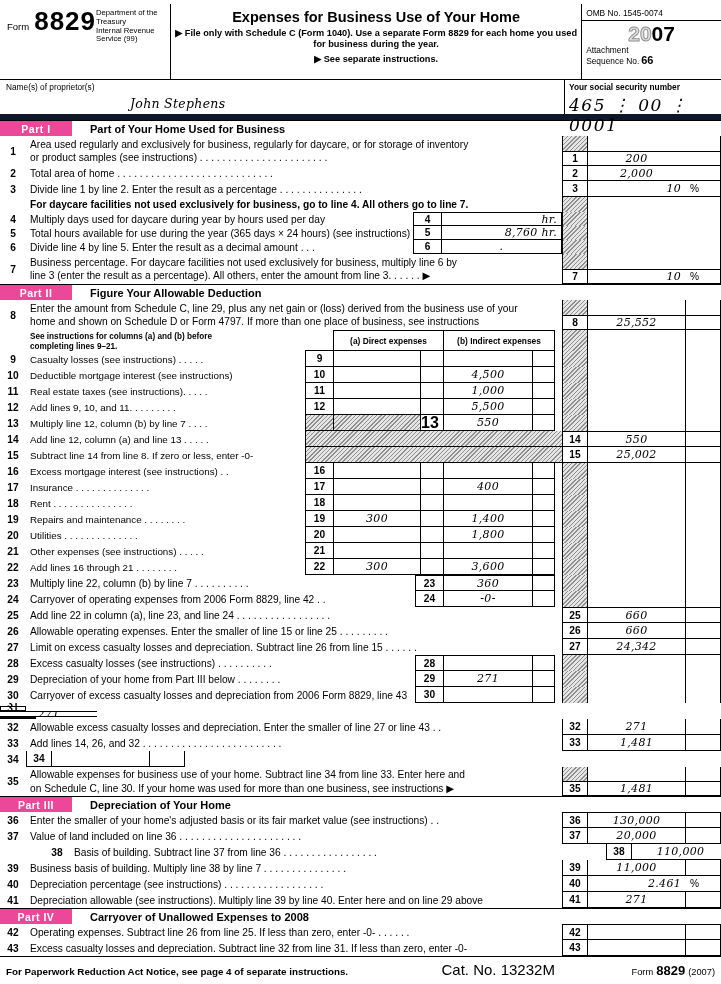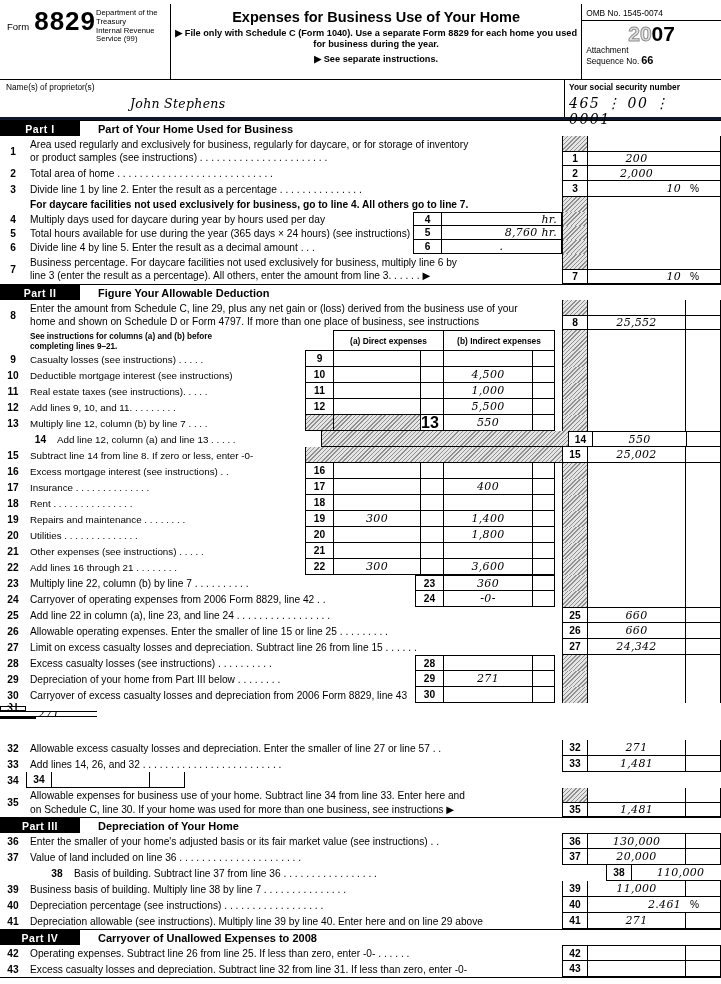--- a/index.html
+++ b/index.html
@@ -45,29 +45,29 @@
   .title{font-size:14.5px;font-weight:700}
   .subtitle{font-size:9.2px;font-weight:700;width:410px;margin:3px auto 0;line-height:11px;white-space:normal}
   .subtitle2{font-size:9.2px;font-weight:700;margin-top:3px}
   .hdr-right{width:156px;display:flex;flex-direction:column}
   .omb{font-size:8.4px;padding:4px 4px 2px;border-bottom:1px solid #000}
   .year{display:flex;justify-content:center;align-items:baseline;font-size:21px;font-weight:700;line-height:23px;margin-top:1px}
   .y20{color:#e2e2e2;-webkit-text-stroke:1px #8d8d8d}
   .att{font-size:8.4px;padding:0 4px 2px;line-height:10px}
   .seq{font-size:11px;font-weight:700;margin-left:2px}
   
-  .namerow{height:40px;display:flex;border-bottom:3px solid #0f172a}
+  .namerow{height:40px;display:flex;border-bottom:6px solid #0f172a}
   .nleft{flex:1;padding:2px 0 0 6px}
   .flabel{font-size:8.3px}
   .nval{margin-left:124px;font-size:12.5px;margin-top:4px;display:inline-flex}
   .nright{width:157px;border-left:1px solid #000;padding:2px 4px 0}
-  .sval{font-size:14px;letter-spacing:1.5px;justify-content:center;margin-top:3px}
+  .sval{font-size:17px;letter-spacing:1.5px;justify-content:center;margin-top:3px}
   
   .partbar{height:16px;display:flex;align-items:stretch;border-top:1px solid #000}
-  .badge{background:#000000;color:#fff;font-weight:700;font-size:10.5px;width:80px;display:flex;align-items:center;justify-content:center;letter-spacing:.5px}
+  .badge{background:#ec4899;color:#fff;font-weight:700;font-size:10.5px;width:72px;display:flex;align-items:center;justify-content:center;letter-spacing:.5px}
   .ptitle{font-weight:700;font-size:11px;margin-left:18px;display:flex;align-items:center}
   
   .footer{border-top:1px solid #000;padding:4px 6px 0;display:flex;align-items:baseline}
   .f-left{font-weight:700;font-size:9.8px;flex:1}
   .f-cat{font-size:15px;width:190px}
   .f-right{font-size:9.3px;text-align:right;display:flex;align-items:baseline}
   .f-num{font-size:13px;font-weight:700;margin:0 3px}
 </style>
 </head>
 <body>
@@ -302,21 +302,21 @@
         <div class="c w-inum bl bb shade"></div>
         <div class="c w-a bl bb shade"></div>
         <div class="c w-ac bold bl bb">13</div>
         <div class="c w-b bl bb hw">550</div>
         <div class="c w-bc bl br bb"></div>
         <div class="c w-gap"></div>
         <div class="c w-box bl br shade"></div>
         <div class="c w-amt"></div>
         <div class="c w-cent bl br"></div>
       </div>
-      <div class="row" style="height: 16px; padding-left: 28px;">
+      <div class="row" style="height: 16px;">
         <div class="c w-num bold">14</div>
         <div class="c w-idesc">Add line 12, column (a) and line 13 .   .   .   .   .</div>
         <div class="c w-shblk bl bb shade"></div>
         <div class="c w-box bold bl br bb bt">14</div>
         <div class="c w-amt bb hw bt">550</div>
         <div class="c w-cent bb br bl bt"></div>
       </div>
       <div class="row" style="height: 16px;">
         <div class="c w-num bold">15</div>
         <div class="c w-idesc">Subtract line 14 from line 8. If zero or less, enter -0-</div>
@@ -492,23 +492,23 @@
         <div class="c w-amt"></div>
         <div class="c w-cent bl br"></div>
       </div>
       <div class="row" style="height: 16px; flex-direction: column;">
         <div class="c w-num bold">31</div>
         <div class="c w-desc">Add lines 28 through 30   .   .   .   .   .   .   .   .   .   .   .   .   .   .   .   .   .   .   .   .   .   .   .   .   .</div>
         <div class="c w-box bold bl br bb bt">31</div>
         <div class="c w-amt bb hw bt">271</div>
         <div class="c w-cent bb br bt bl"></div>
       </div>
-      <div class="row" style="height: 16px; margin-top: 21px;">
+      <div class="row" style="height: 16px;">
         <div class="c w-num bold">32</div>
-        <div class="c w-desc">Allowable excess casualty losses and depreciation. Enter the smaller of line 27 or line 57   .   .</div>
+        <div class="c w-desc">Allowable excess casualty losses and depreciation. Enter the smaller of line 27 or line 43   .   .</div>
         <div class="c w-box bold bl br bb">32</div>
         <div class="c w-amt bb hw">271</div>
         <div class="c w-cent bb br bl"></div>
       </div>
       <div class="row" style="height: 16px;">
         <div class="c w-num bold">33</div>
         <div class="c w-desc">Add lines 14, 26, and 32   .   .   .   .   .   .   .   .   .   .   .   .   .   .   .   .   .   .   .   .   .   .   .   .   .</div>
         <div class="c w-box bold bl br bb">33</div>
         <div class="c w-amt bb hw">1,481</div>
         <div class="c w-cent bb br bl"></div>

